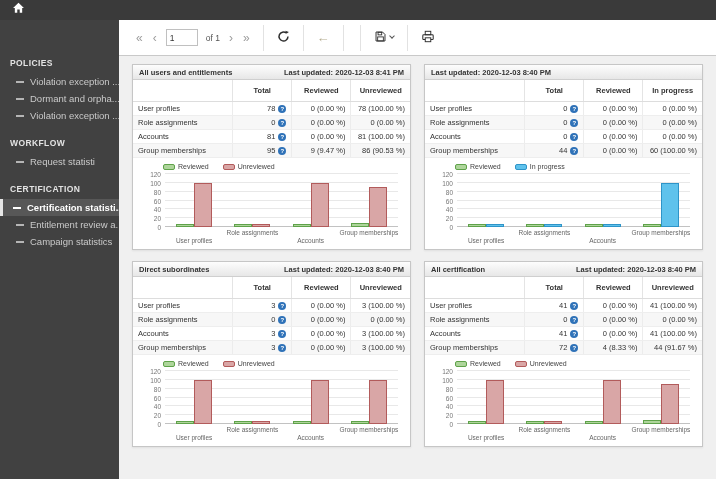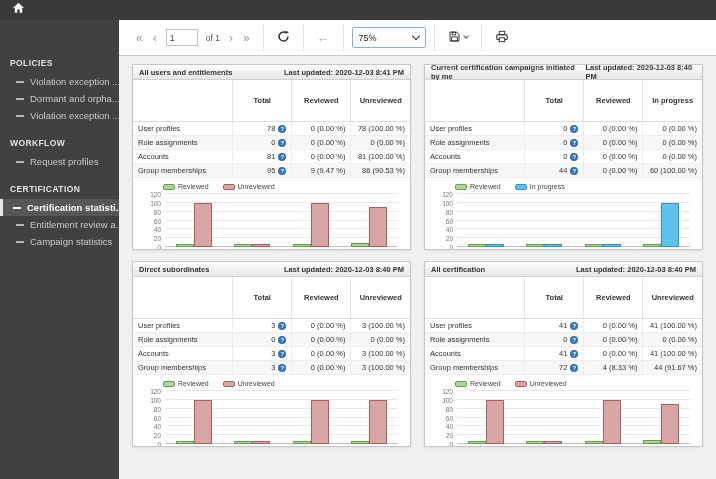--- a/index.html
+++ b/index.html
@@ -52,21 +52,21 @@
   .grid{display:grid;grid-template-columns:1fr 1fr;grid-gap:11px 13px}
   .panel{height:186px;background:#fff;border:1px solid #c6c6c6;box-shadow:0 1px 2px rgba(0,0,0,.07);
     display:flex;flex-direction:column;overflow:hidden}
   .panel-header{height:15px;flex:none;display:flex;align-items:center;justify-content:space-between;
     padding:0 6px;font-size:7.5px;font-weight:bold;color:#333;
     background:linear-gradient(#fdfdfd,#e7e7e7);border-bottom:1px solid #cfcfcf}
   .panel-updated{font-weight:bold;color:#333}
 
   table.stats{width:100%;border-collapse:collapse;table-layout:fixed;font-size:7.5px;color:#333}
   table.stats th{font-weight:bold;text-align:center;height:13px;border-bottom:1px solid #ddd;
-    border-left:1px solid #e4e4e4;background:#fff;padding:16px 4px}
+    border-left:1px solid #e4e4e4;background:#fff;padding:6px 4px}
   table.stats th:first-child{border-left:none;width:36%}
   table.stats td{height:14px;padding:0 5px;border-left:1px solid #ececec;border-bottom:1px solid #eee}
   table.stats td:first-child{border-left:none;text-align:left}
   table.stats tr:nth-child(even) td{background:#f7f7f7}
   .num{text-align:right}
   .total-cell{display:flex;align-items:center;justify-content:flex-end;gap:3px}
   .help-icon{width:8px;height:8px;border-radius:50%;background:var(--help);color:#fff;font-size:6px;
     line-height:8px;text-align:center;flex:none;cursor:pointer;font-weight:bold}
 
   
@@ -109,21 +109,21 @@
         <span class="dash"></span>
         <span class="side-label">Dormant and orpha...</span>
       </div>
       <div class="side-item">
         <span class="dash"></span>
         <span class="side-label">Violation exception ...</span>
       </div>
       <div class="side-section-title">WORKFLOW</div>
       <div class="side-item">
         <span class="dash"></span>
-        <span class="side-label">Request profiles</span>
+        <span class="side-label">Request statisti</span>
       </div>
       <div class="side-section-title">CERTIFICATION</div>
       <div class="side-item selected">
         <span class="dash"></span>
         <span class="side-label">Certification statisti...</span>
       </div>
       <div class="side-item">
         <span class="dash"></span>
         <span class="side-label">Entitlement review a...</span>
       </div>
@@ -145,24 +145,20 @@
       <span>
         <svg width="13" height="13" viewBox="0 0 16 16">
             <path d="M13.5 8 a5.5 5.5 0 1 1 -2.2 -4.4" fill="none" stroke="#2e2e2e" stroke-width="1.8"></path>
             <path d="M10.2 0.8 L11.6 4.6 L14.6 2.6 Z" fill="#2e2e2e"></path>
           </svg>
       </span>
     </button>
     <span class="tb-sep"></span>
     <button class="tb-btn gold"><span>←</span></button>
     <span class="tb-sep"></span>
-    <div class="zoom-select">
-      <span>75%</span>
-      <span class="chev"></span>
-    </div>
     <span class="tb-sep"></span>
     <button class="icon-btn">
       <span>
         <svg width="13" height="13" viewBox="0 0 16 16">
             <path d="M2.5 2.5 H10.5 L13.5 5.5 V13.5 H2.5 Z" fill="none" stroke="#2e2e2e" stroke-width="1.2"></path>
             <rect x="4.5" y="8.5" width="7" height="5" fill="none" stroke="#2e2e2e" stroke-width="1.1"></rect>
             <rect x="5" y="2.8" width="4.5" height="3.2" fill="none" stroke="#2e2e2e" stroke-width="1.1"></rect>
           </svg>
       </span>
       <span class="chev small"></span>
@@ -279,21 +275,20 @@
               <span class="xlab down" style="left: 62.5%;">Accounts</span>
               <div class="bar" style="background: rgb(174, 213, 155); border-color: rgb(95, 162, 74); height: 4.18258px; left: calc(87.5% - 18px);"></div>
               <div class="bar" style="background: rgb(217, 166, 166); border-color: rgb(178, 91, 91); height: 39.9841px; left: calc(87.5% + 0px);"></div>
               <span class="xlab up" style="left: 87.5%;">Group memberships</span>
             </div>
     </div>
   </section>
 
   <section class="panel">
     <header class="panel-header">
-      <span class="panel-title">Current certification campaigns initiated by me</span>
       <span class="panel-updated">Last updated: 2020-12-03 8:40 PM</span>
     </header>
     <table class="stats">
       <thead>
               <tr>
                 <th></th>
                 <th>Total</th>
                 <th>Reviewed</th>
                 <th>In progress</th>
               </tr>

